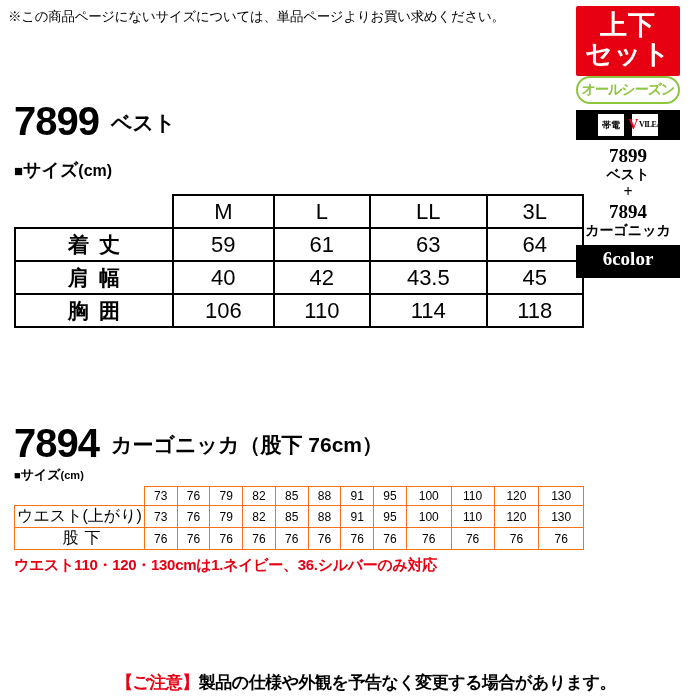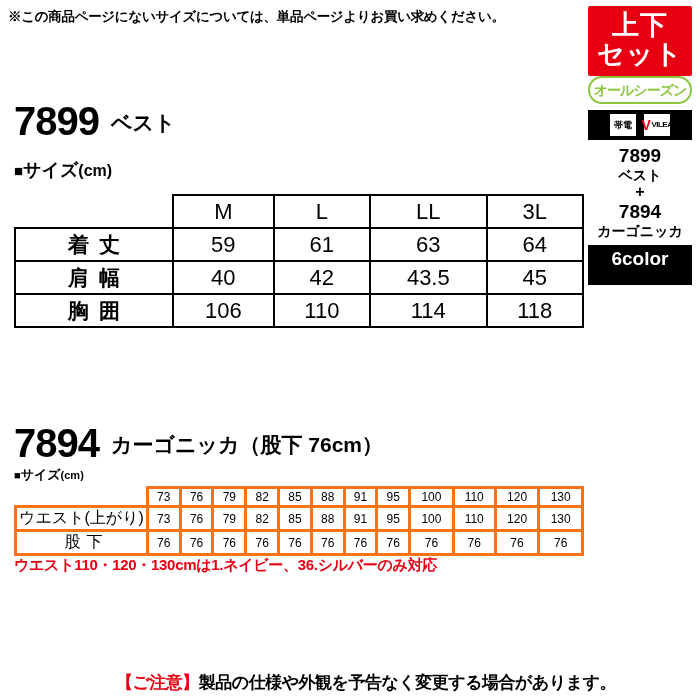--- a/index.html
+++ b/index.html
@@ -15,31 +15,32 @@
   }
 
   .page { position: relative; width: 700px; height: 700px; }
 
   
   .top-note {
     position: absolute;
     left: 8px; top: 8px;
     width: 572px;
     font-size: 13.5px;
-    font-weight: bold;
+    font-weight: normal;
     letter-spacing: -0.3px;
     color: #000;
     white-space: nowrap;
   }
 
   
   .right-panel {
     position: absolute;
-    right: 8px; top: 6px;
+    right: 20px; top: 6px;
     width: 104px;
+    font-family: Liberation Serif, serif;
   }
   .badge-updown {
     background: #e60012;
     color: #fff;
     text-align: center;
     font-weight: bold;
     font-size: 27px;
     line-height: 29px;
     letter-spacing: 1px;
     padding: 5px 0 7px 0;
@@ -93,21 +94,21 @@
   .set-list .num { font-size: 19px; }
   .set-list .nm { font-size: 14px; }
   .set-list .plus { font-size: 16px; }
   .badge-color {
     margin-top: 6px;
     background: #000;
     color: #fff;
     text-align: center;
     font-weight: bold;
     font-size: 19px;
-    padding: 3px 0 15px 0;
+    padding: 3px 0 8px 0;
   }
 
   
   .prod-head {
     position: absolute;
     display: flex;
     align-items: flex-end;
     gap: 12px;
   }
   .prod-head .pnum {
@@ -156,21 +157,21 @@
   }
   .tbl-vest .corner { border-left: none; border-top: none; }
 
   
   .tbl-cargo {
     position: absolute;
     left: 14px; top: 486px;
     width: 570px;
   }
   .tbl-cargo td {
-    border: 3px solid #f97316;
+    border: 1px solid #f97316;
     text-align: center;
     font-size: 12px;
     height: 19px;
     padding: 0 2px;
     white-space: nowrap;
   }
   .tbl-cargo .rowhdr {
     width: 96px;
     font-size: 16px;
     font-weight: normal;

